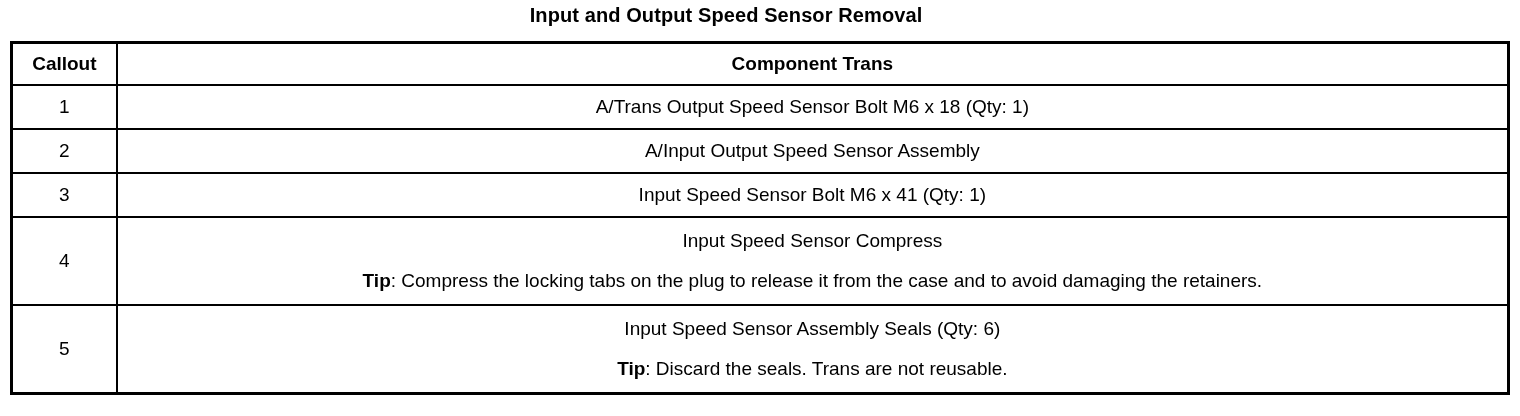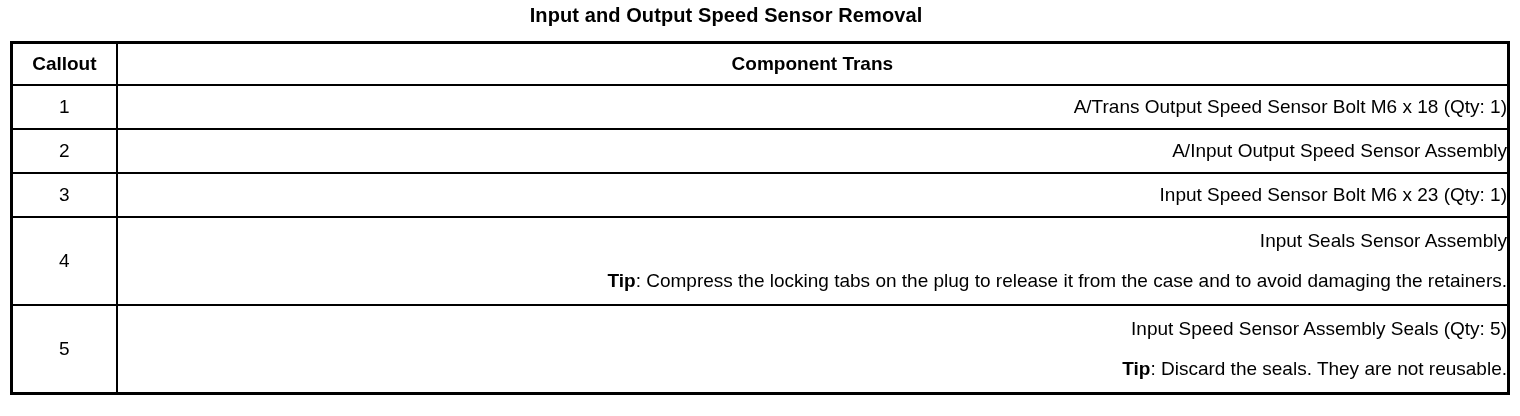--- a/index.html
+++ b/index.html
@@ -80,21 +80,21 @@
     border-bottom: 3px solid #000000;
   }
 
   td.callout-cell {
     text-align: center;
     font-size: 19px;
     font-weight: normal;
   }
 
   td.name-cell {
-    text-align: right;
+    text-align: center;
     padding-left: 9px;
     padding-right: 6px;
   }
 
   tr.row-single td {
     height: 42px;
   }
 
   tr.row-double td {
     height: 86px;
@@ -149,40 +149,40 @@
         <tr class="row-single">
           <td class="callout-cell">2</td>
           <td class="name-cell">
             <span class="cell-line">A/Input Output Speed Sensor Assembly</span>
           </td>
         </tr>
 
         <tr class="row-single">
           <td class="callout-cell">3</td>
           <td class="name-cell">
-            <span class="cell-line">Input Speed Sensor Bolt M6 x 23 (Qty: 1)</span>
+            <span class="cell-line">Input Speed Sensor Bolt M6 x 41 (Qty: 1)</span>
           </td>
         </tr>
 
         <tr class="row-double">
           <td class="callout-cell">4</td>
           <td class="name-cell">
-            <span class="cell-line first-line">Input Seals Sensor Assembly</span>
+            <span class="cell-line first-line">Input Speed Sensor Compress</span>
             <span class="cell-line tip-line">
               <span class="tip-label">Tip</span><span>: Compress the locking tabs on the plug to release it from the case and to avoid damaging the retainers.</span>
             </span>
           </td>
         </tr>
 
         <tr class="row-double">
           <td class="callout-cell">5</td>
           <td class="name-cell">
-            <span class="cell-line first-line">Input Speed Sensor Assembly Seals (Qty: 5)</span>
+            <span class="cell-line first-line">Input Speed Sensor Assembly Seals (Qty: 6)</span>
             <span class="cell-line tip-line">
-              <span class="tip-label">Tip</span><span>: Discard the seals. They are not reusable.</span>
+              <span class="tip-label">Tip</span><span>: Discard the seals. Trans are not reusable.</span>
             </span>
           </td>
         </tr>
 
       </tbody>
     </table>
   </div>
 
 </div>
 

